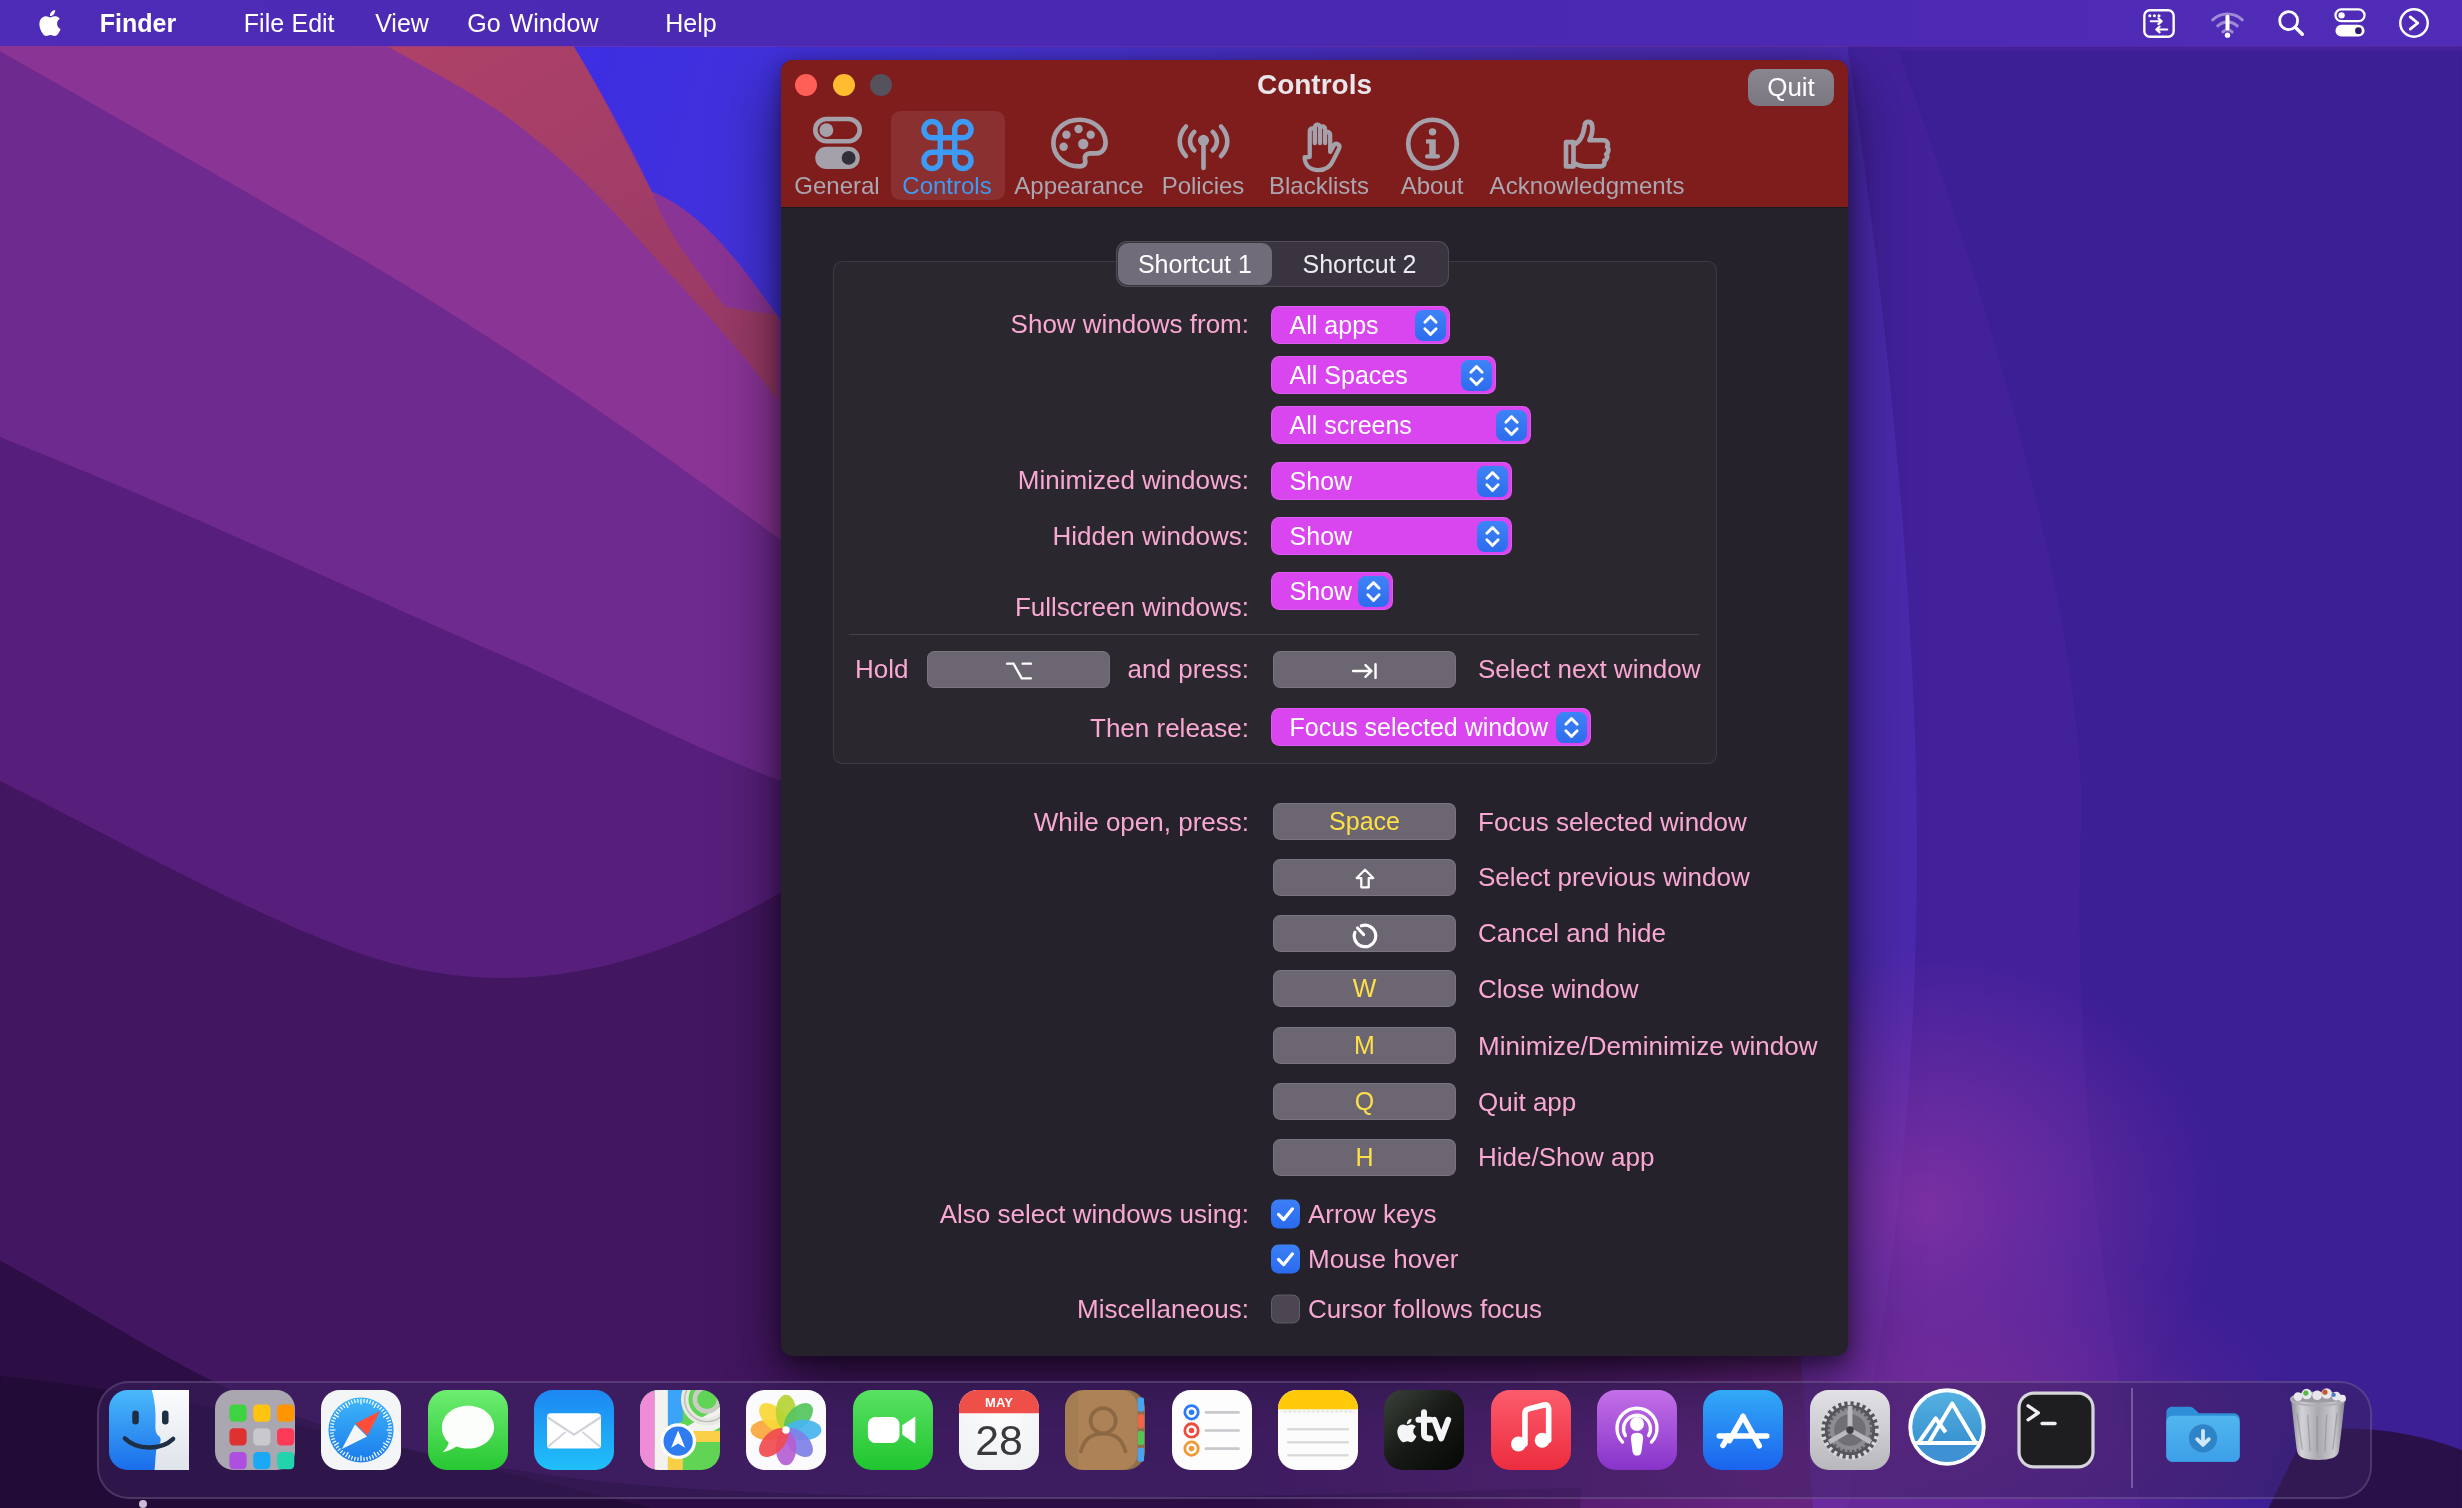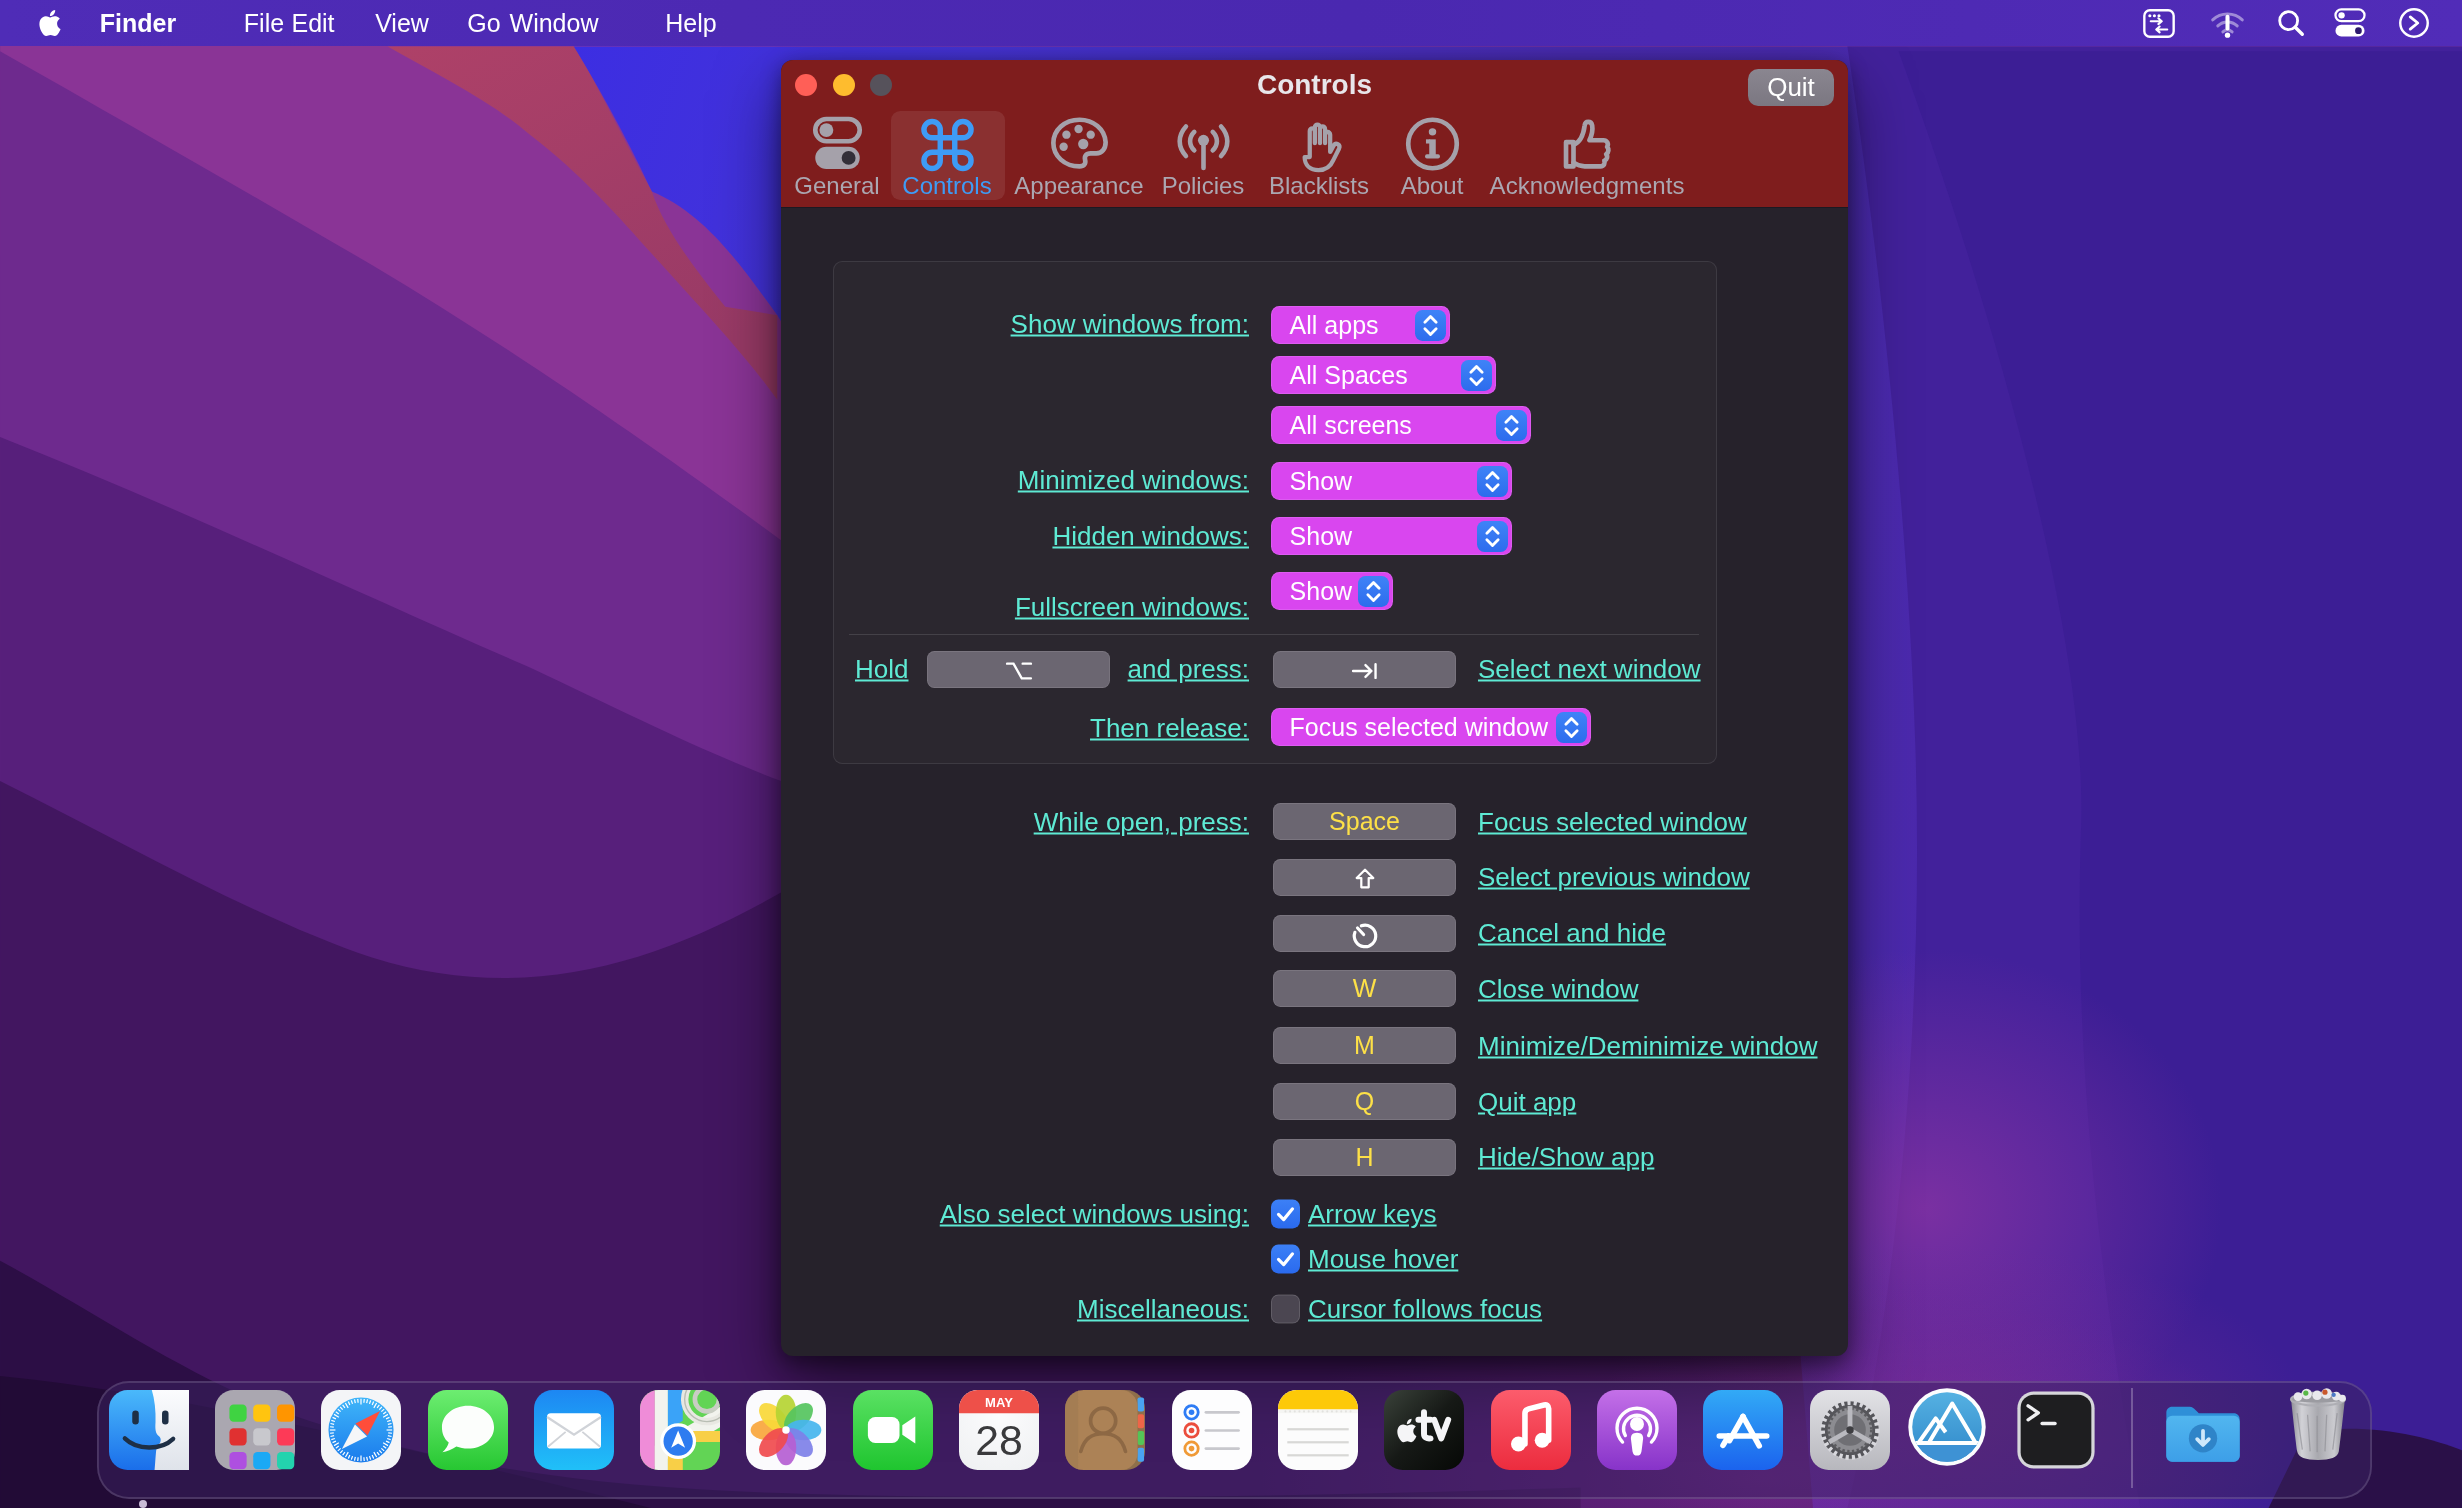--- a/index.html
+++ b/index.html
@@ -17,21 +17,21 @@
 .titem{position:absolute;top:51px;width:149px;height:93px;transform:translateX(-50%);}
 .titem .ic{position:absolute;left:50%;top:4.6px;transform:translateX(-50%);}
 .titem .lb{position:absolute;left:50%;top:61px;transform:translateX(-50%);font-size:24px;color:#aba7b1;white-space:nowrap;}
 #selbg{position:absolute;left:110px;top:51px;width:114px;height:89px;border-radius:9.3px;background:rgba(255,255,255,0.085);}
 
 #content{position:absolute;left:0;top:147px;width:1067px;height:1149px;}
 #groupbox{position:absolute;left:52px;top:54px;width:882px;height:501px;border-radius:9.3px;background:rgba(255,255,255,0.025);border:0.9px solid rgba(255,255,255,0.09);}
 #seg{position:absolute;left:335px;top:34px;width:331px;height:44px;border-radius:11px;background:#39343f;border:0.9px solid rgba(255,255,255,0.12);}
 #seg1{position:absolute;left:0.9px;top:0.9px;width:154px;height:42px;border-radius:10.2px;background:#716c79;color:#fff;font-size:25px;text-align:center;line-height:42px;}
 #seg2{position:absolute;left:155px;top:0;width:175px;height:44px;color:#eceaee;font-size:25px;text-align:center;line-height:44px;}
-.flabel{position:absolute;color:#5eead4;font-size:26px;white-space:nowrap;transform:translateY(-50%);text-decoration:underline;}
+.flabel{position:absolute;color:#f9a8d4;font-size:26px;white-space:nowrap;transform:translateY(-50%);}
 .rlabel{text-align:right;}
 .popup{position:absolute;height:38px;border-radius:8.4px;background:#d946ef;box-shadow:inset 0 0 0 0.9px rgba(255,255,255,0.12);}
 .popup .pt{position:absolute;left:18.6px;top:50%;transform:translateY(-50%);font-size:25px;color:#fff;white-space:nowrap;}
 .stepper{position:absolute;right:3.7px;top:3.7px;width:31px;height:31px;border-radius:7.4px;background:linear-gradient(#3f83f7,#2d6ced);}
 .key{position:absolute;width:183px;height:37px;border-radius:7.4px;background:#6b6671;box-shadow:inset 0 0 0 0.9px rgba(255,255,255,0.10);color:#fde047;font-size:25px;text-align:center;line-height:37px;}
 .chk{position:absolute;width:29px;height:29px;border-radius:7.4px;background:linear-gradient(#3c80f6,#2a6aee);transform:translateY(-50%);}
 .chk.off{background:#4b4651;box-shadow:inset 0 0 0 0.9px rgba(255,255,255,0.14);}
 .sep{position:absolute;left:68px;width:850px;height:0.9px;background:rgba(255,255,255,0.12);}
 
 #dock{position:absolute;left:97px;top:1381px;width:2275px;height:118px;border-radius:32px;background:rgba(58,33,96,0.5);box-shadow:inset 0 0 0 1.9px rgba(255,255,255,0.14);z-index:30;}
@@ -190,20 +190,24 @@
           <g fill="none" stroke="#a5a1aa" stroke-width="5" stroke-linecap="round" stroke-linejoin="round">
             <path d="M8,28 L16,28 L16,54 L8,54 Z"></path>
             <path d="M16,31 C24,28 27,18 28,10 C28.5,5 35,5 36,10 C37,16 35,22 33,26 L48,26 C52,26 54,30 52,33 C54,35 54,39 51,41 C53,43 52,47 49,48 C50,50 49,54 45,54 L28,54 C23,54 19,52 16,50"></path>
           </g>
         </svg>
         <div class="lb">Acknowledgments</div>
       </div>
     </div>
     <div id="content">
       <div id="groupbox"></div>
+      <div id="seg">
+          <div id="seg1">Shortcut 1</div>
+          <div id="seg2">Shortcut 2</div>
+        </div>
       <div class="flabel rlabel" style="right:599px;top:117px">Show windows from:</div>
       <div class="popup" style="left:490px;top:99px;width:179px">
           <div class="pt">All apps</div>
           <div class="stepper"><svg width="31" height="31" viewBox="0 0 33 33">
               <path d="M10.5,13 L16.5,7 L22.5,13 M10.5,20 L16.5,26 L22.5,20" fill="none" stroke="#fff" stroke-width="3" stroke-linecap="round" stroke-linejoin="round"></path>
             </svg></div>
         </div>
       <div class="popup" style="left:490px;top:149px;width:225px">
           <div class="pt">All Spaces</div>
           <div class="stepper"><svg width="31" height="31" viewBox="0 0 33 33">

